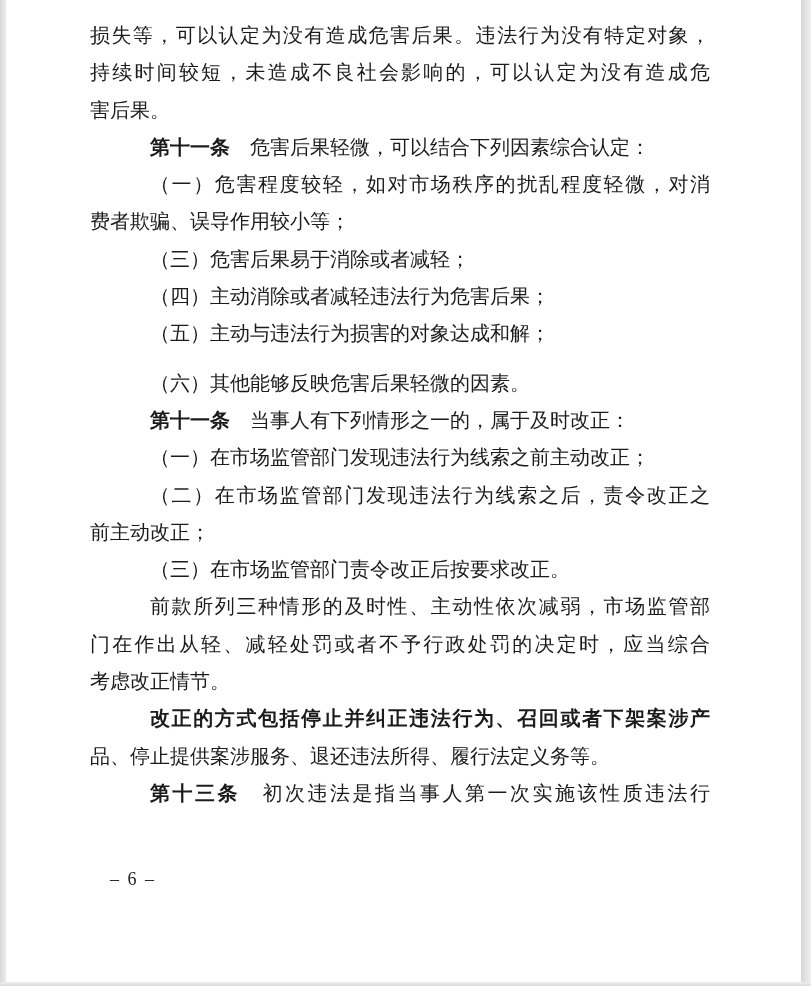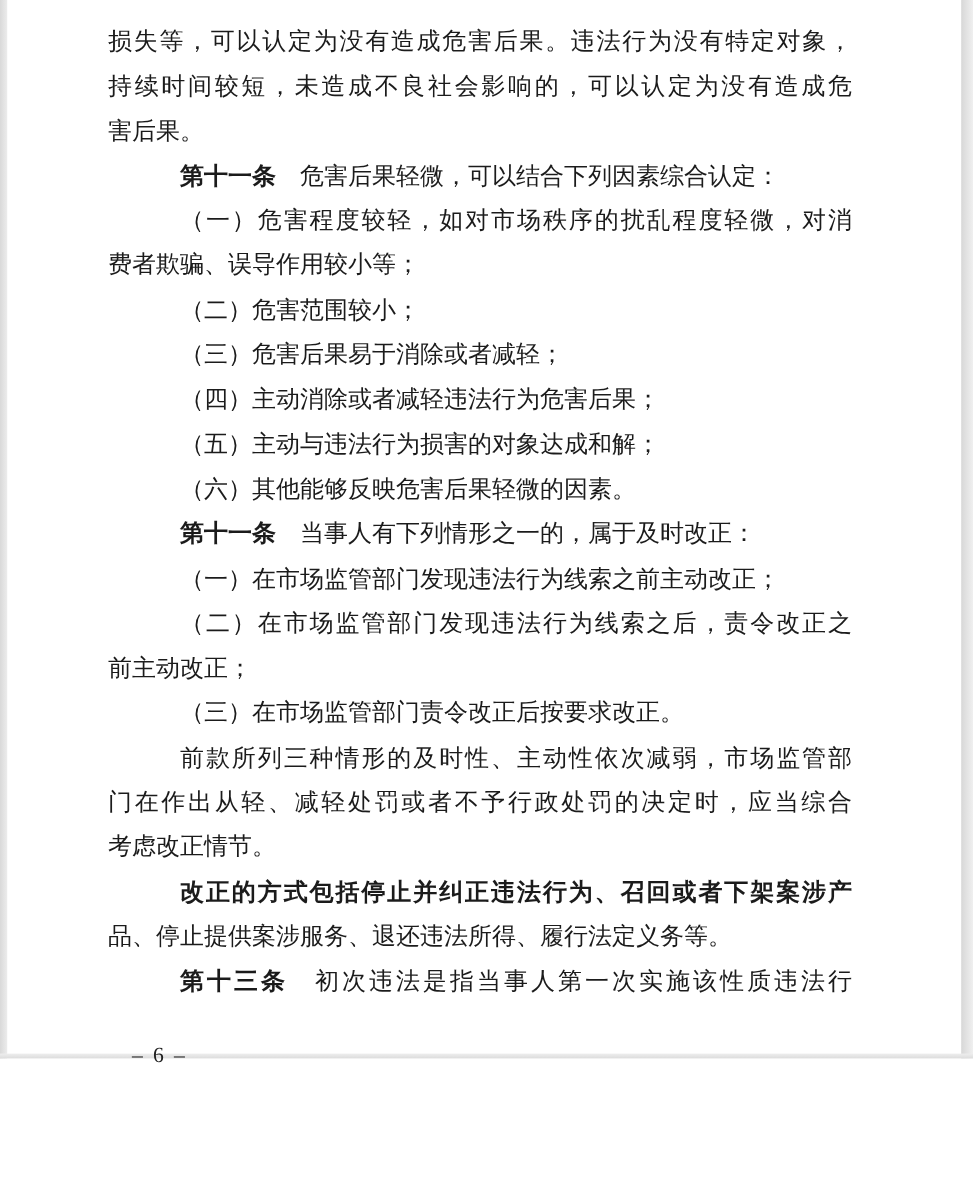--- a/index.html
+++ b/index.html
@@ -12,21 +12,21 @@
   }
   * { margin: 0; padding: 0; box-sizing: border-box; }
   html, body {
     width: 811px; height: 986px;
     background: var(--page-bg);
     font-family: "Liberation Serif", "DejaVu Serif", serif;
     overflow: hidden;
   }
   .page {
     position: relative;
-    width: 811px; height: 882px;
+    width: 811px; height: 986px;
     background: var(--page-bg);
   }
   .edge-left {
     position: absolute; left: 0; top: 0; bottom: 0; width: 6px;
     background: linear-gradient(to right, #d9d9d9, #ececec);
   }
   .edge-right {
     position: absolute; right: 0; top: 0; bottom: 0; width: 10px;
     background: linear-gradient(to right, var(--edge-right-a), var(--edge-right-b));
   }
@@ -74,25 +74,24 @@
   <div class="edge-right"></div>
   <div class="edge-bottom"></div>
 
   <section class="body-text" id="document-body">
       <div class="line justify"><span>损失等，可以认定为没有造成危害后果。违法行为没有特定对象，</span></div>
       <div class="line justify"><span>持续时间较短，未造成不良社会影响的，可以认定为没有造成危</span></div>
       <div class="line"><span>害后果。</span></div>
       <div class="line" style="padding-left: 60px;"><span class="lead">第十一条</span><span>　危害后果轻微，可以结合下列因素综合认定：</span></div>
       <div class="line justify" style="padding-left: 60px;"><span>（一）危害程度较轻，如对市场秩序的扰乱程度轻微，对消</span></div>
       <div class="line"><span>费者欺骗、误导作用较小等；</span></div>
-      <div class="line" style="padding-left: 60px;"><span>（二）危害范围较小；</span></div>
       <div class="line" style="padding-left: 60px; font-family: Liberation Serif, serif;"><span>（三）危害后果易于消除或者减轻；</span></div>
       <div class="line" style="padding-left: 60px;"><span>（四）主动消除或者减轻违法行为危害后果；</span></div>
       <div class="line" style="padding-left: 60px;"><span>（五）主动与违法行为损害的对象达成和解；</span></div>
-      <div class="line" style="padding-left: 60px;"><span>（六）其他能够反映危害后果轻微的因素。</span></div>
+      <div class="line" style="padding-left: 60px; margin-top: 12px;"><span>（六）其他能够反映危害后果轻微的因素。</span></div>
       <div class="line" style="padding-left: 60px;"><span class="lead">第十一条</span><span>　当事人有下列情形之一的，属于及时改正：</span></div>
       <div class="line" style="padding-left: 60px;"><span>（一）在市场监管部门发现违法行为线索之前主动改正；</span></div>
       <div class="line justify" style="padding-left: 60px; font-family: Liberation Serif, serif;"><span>（二）在市场监管部门发现违法行为线索之后，责令改正之</span></div>
       <div class="line"><span>前主动改正；</span></div>
       <div class="line" style="padding-left: 60px;"><span>（三）在市场监管部门责令改正后按要求改正。</span></div>
       <div class="line justify" style="padding-left: 60px;"><span>前款所列三种情形的及时性、主动性依次减弱，市场监管部</span></div>
       <div class="line justify"><span>门在作出从轻、减轻处罚或者不予行政处罚的决定时，应当综合</span></div>
       <div class="line"><span>考虑改正情节。</span></div>
       <div class="line justify" style="padding-left: 60px; font-weight: bold;"><span>改正的方式包括停止并纠正违法行为、召回或者下架案涉产</span></div>
       <div class="line"><span>品、停止提供案涉服务、退还违法所得、履行法定义务等。</span></div>

